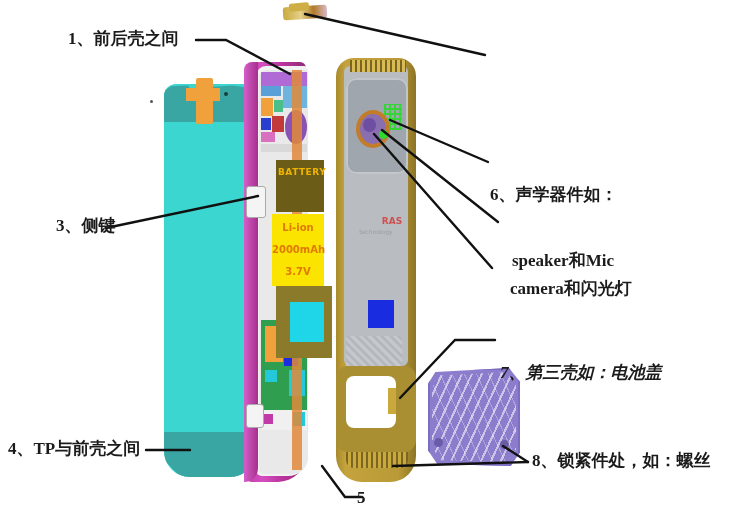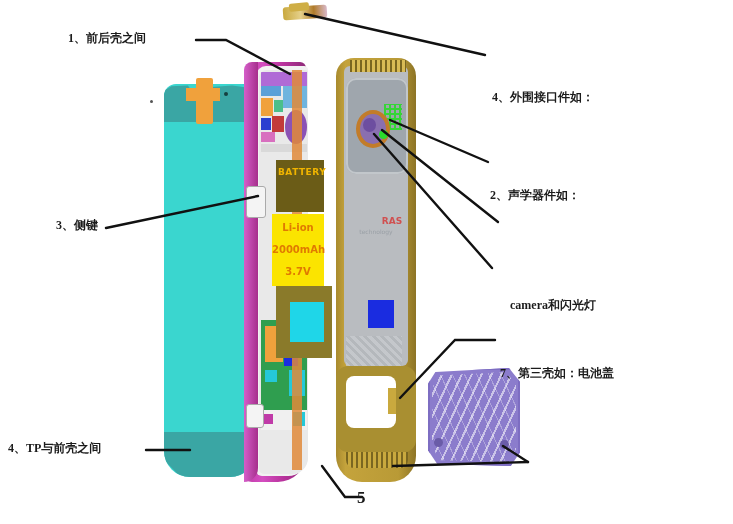--- a/index.html
+++ b/index.html
@@ -2,21 +2,21 @@
 <html><head>
 <meta charset="utf-8">
 <style>
   html,body{margin:0;padding:0;background:#fff;}
   body{width:733px;height:524px;overflow:hidden;
        font-family:"Liberation Serif","DejaVu Serif",serif;}
   #stage{position:relative;width:733px;height:524px;background:#ffffff;}
 
   .lbl{position:absolute;color:#1b1b1b;font-weight:bold;
        font-family:"Liberation Serif","DejaVu Serif",serif;
-       font-size:12px;line-height:21px;white-space:pre;letter-spacing:0px;}
+       font-size:17px;line-height:21px;white-space:pre;letter-spacing:0px;}
   .lbl.l2{line-height:22px;}
   .num5{position:absolute;font-size:17px;font-weight:bold;color:#1b1b1b;}
 
   svg.leads{position:absolute;left:0;top:0;width:733px;height:524px;pointer-events:none;}
 
   
   .part{position:absolute;}
 
   
   #tp{left:164px;top:84px;width:92px;height:393px;
@@ -205,31 +205,32 @@
     </g>
   </svg>
 
   <div class="lbl" style="left:68px;top:28px;">1、前后壳之间</div>
 
   <div class="lbl" style="left:56px;top:215px;">3、侧键</div>
 
   <div class="lbl" style="left:8px;top:438px;">4、TP与前壳之间</div>
 
   <div class="lbl l2" style="left:492px;top:42px;">
-    <div>4、外围接口件如：</div>
   </div>
 
   <div class="lbl l2" style="left:490px;top:140px;">
-    <div>2、声学器件如：</div>
+    <div>6、声学器件如：</div>
+    <div style="padding-left:22px;">speaker和Mic</div>
   </div>
 
   <div class="lbl l2" style="left:492px;top:222px;">
-    <div style="padding-left:18px;margin-top:28px;">camera和闪光灯</div>
-  </div>
-
-  <div class="lbl l2" style="left:500px;top:318px;">
+    <div style="padding-left:18px;margin-top:12px;">camera和闪光灯</div>
+  </div>
+
+  <div class="lbl l2" style="left:500px;top:318px;font-style:italic;">
     <div>7、第三壳如：电池盖</div>
   </div>
 
+  <div class="lbl" style="left:532px;top:450px;">8、锁紧件处，如：螺丝</div>
 
   <div class="num5" style="left:357px;top:488px;">5</div>
 
 </div>
 
 </body></html>

